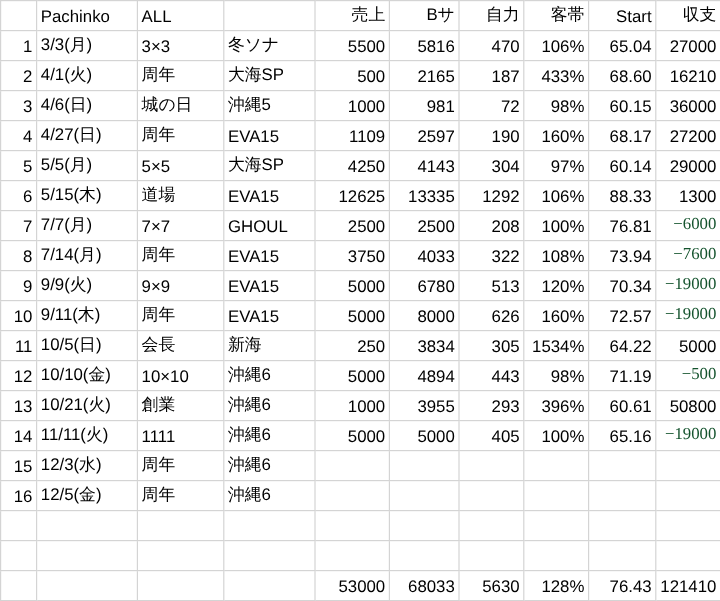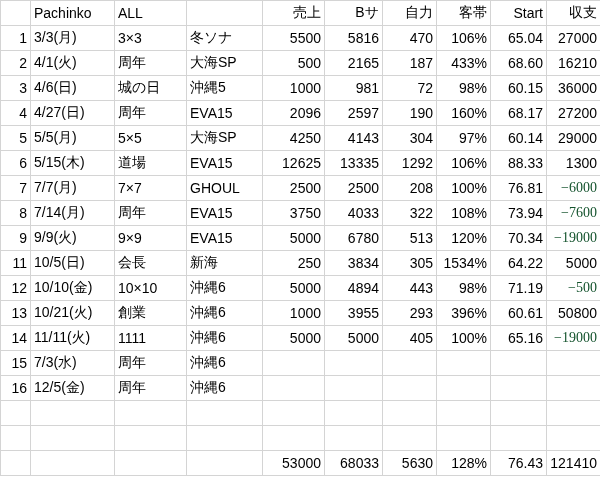--- a/index.html
+++ b/index.html
@@ -135,21 +135,21 @@
           <td class="right">72</td>
           <td class="right">98%</td>
           <td class="start-cell">60.15</td>
           <td class="right">36000</td>
         </tr>
         <tr>
           <td class="rownum">4</td>
           <td class="left">4/27(日)</td>
           <td class="left">周年</td>
           <td class="left">EVA15</td>
-          <td class="right">2096</td>
+          <td class="right">1109</td>
           <td class="right">2597</td>
           <td class="right">190</td>
           <td class="right cell-rel">160%</td>
           <td class="start-cell">68.17</td>
           <td class="right">27200</td>
         </tr>
         <tr>
           <td class="rownum">5</td>
           <td class="left">5/5(月)</td>
           <td class="left">5×5</td>
@@ -203,20 +203,32 @@
           <td class="left">9×9</td>
           <td class="left">EVA15</td>
           <td class="right">5000</td>
           <td class="right">6780</td>
           <td class="right">513</td>
           <td class="right">120%</td>
           <td class="start-cell">70.34</td>
           <td class="right neg">−19000</td>
         </tr>
         <tr>
+          <td class="rownum">10</td>
+          <td class="left">9/11(木)</td>
+          <td class="left">周年</td>
+          <td class="left">EVA15</td>
+          <td class="right">5000</td>
+          <td class="right">8000</td>
+          <td class="right">626</td>
+          <td class="right">160%</td>
+          <td class="start-cell">72.57</td>
+          <td class="right neg">−19000</td>
+        </tr>
+        <tr>
           <td class="rownum">11</td>
           <td class="left">10/5(日)</td>
           <td class="left">会長</td>
           <td class="left">新海</td>
           <td class="right">250</td>
           <td class="right">3834</td>
           <td class="right">305</td>
           <td class="right">1534%</td>
           <td class="start-cell">64.22</td>
           <td class="right">5000</td>
@@ -252,21 +264,21 @@
           <td class="left">沖縄6</td>
           <td class="right">5000</td>
           <td class="right">5000</td>
           <td class="right">405</td>
           <td class="right">100%</td>
           <td class="start-cell">65.16</td>
           <td class="right neg">−19000</td>
         </tr>
         <tr>
           <td class="rownum">15</td>
-          <td class="left">7/3(水)</td>
+          <td class="left">12/3(水)</td>
           <td class="left">周年</td>
           <td class="left">沖縄6</td>
           <td class="right"></td>
           <td class="right"></td>
           <td class="right"></td>
           <td class="right"></td>
           <td class="start-cell"></td>
           <td class="right"></td>
         </tr>
         <tr>

